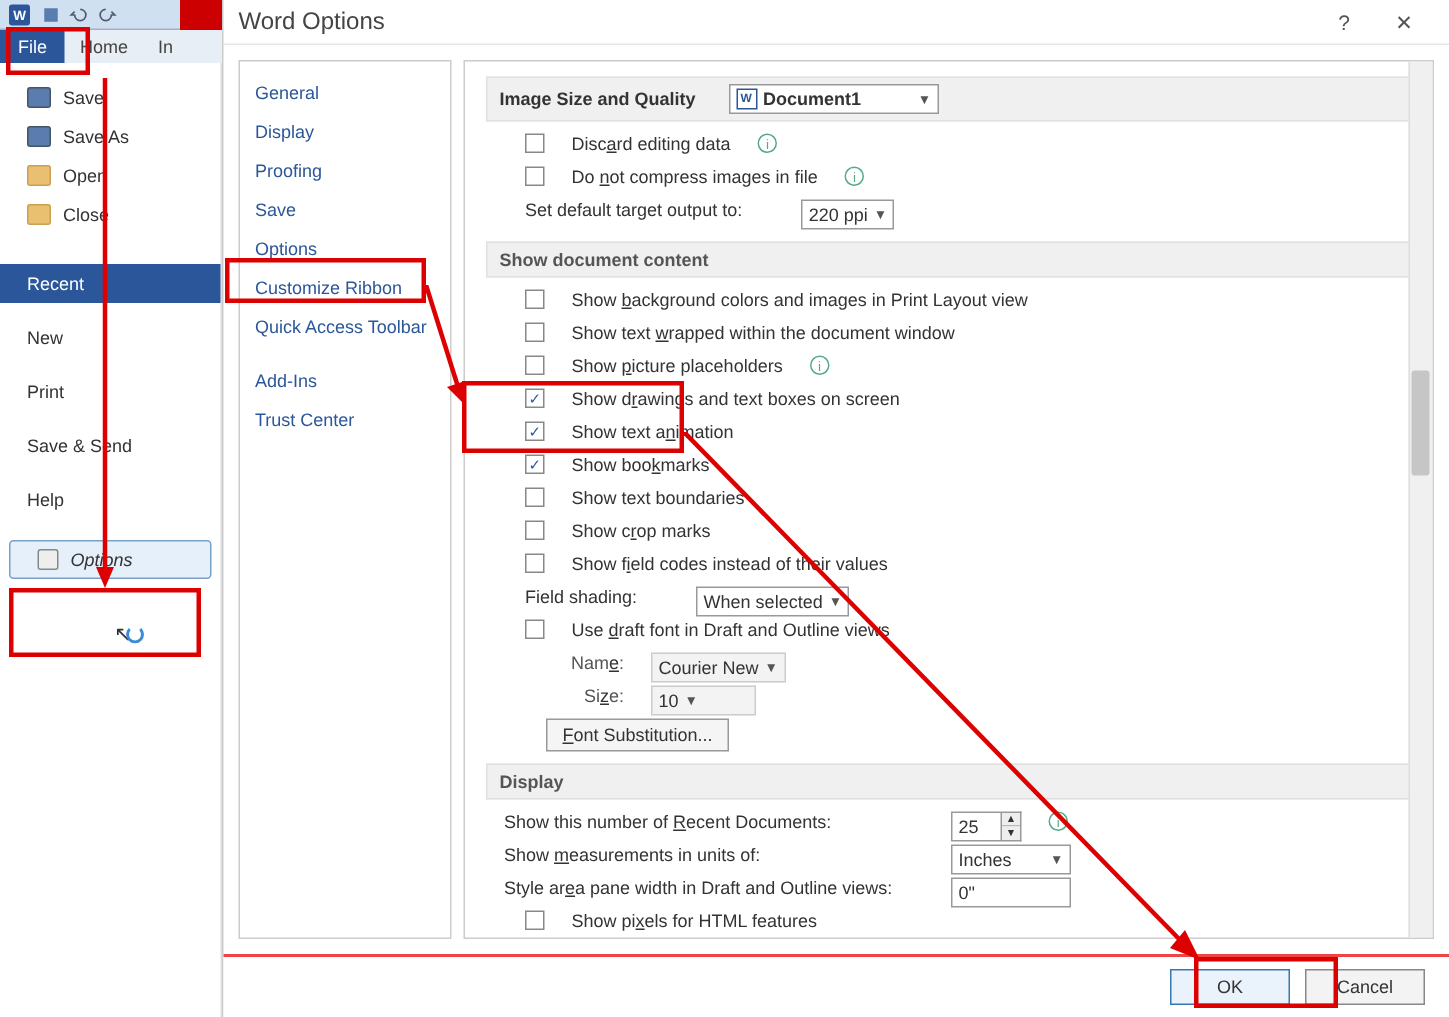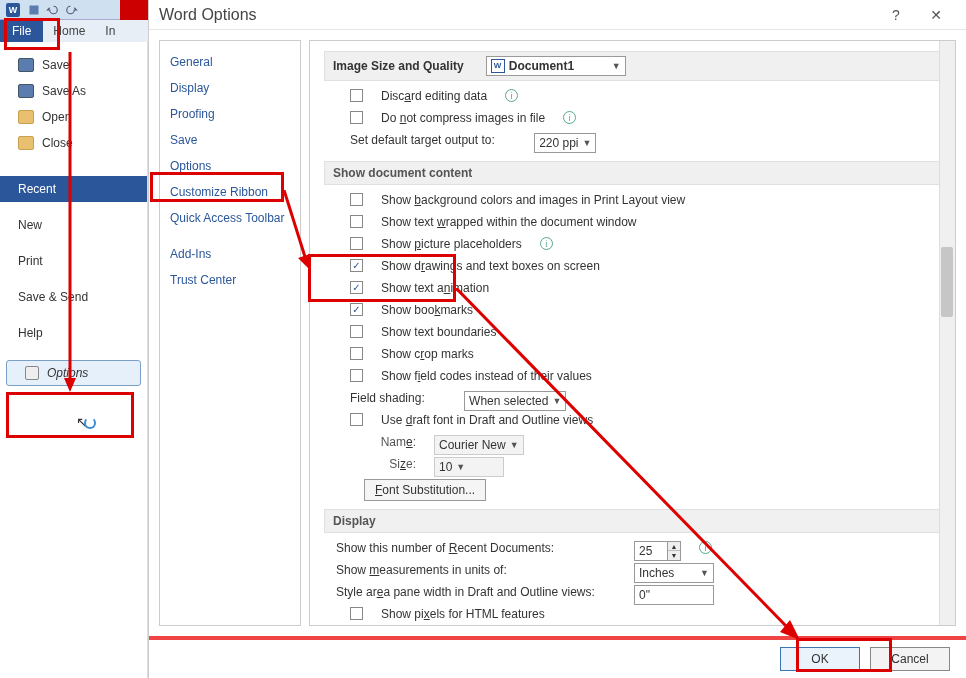--- a/index.html
+++ b/index.html
@@ -55,21 +55,21 @@
 .combo .arr { font-size:9px; color:#555; }
 .combo.disabled { background:#f3f3f3; color:#888; border-color:#ccc; }
 .field-label { color:#555; min-width:52px; text-align:right; }
 .btn { border:1px solid #999; background:#f5f5f5; padding:3px 10px; }
 .txt-input { border:1px solid #999; padding:1px 4px; height:20px; width:54px; background:#fff; }
 .spinner { display:inline-flex; }
 .spinner .spn-btns { display:flex; flex-direction:column; border:1px solid #999; border-left:none; }
 .spinner .spn-btns span { font-size:7px; height:9px; width:12px; text-align:center; background:#eee; border-bottom:1px solid #bbb; line-height:9px;}
 .spinner .spn-btns span:last-child{border-bottom:none;}
 
-.dlg-footer { position:absolute; left:0; right:0; bottom:0; height:42px; border-top:4px solid #ef4444; display:flex; align-items:center; justify-content:flex-end; gap:10px; padding:0 16px; background:#fff; }
+.dlg-footer { position:absolute; left:0; right:0; bottom:0; height:42px; border-top:2px solid #ef4444; display:flex; align-items:center; justify-content:flex-end; gap:10px; padding:0 16px; background:#fff; }
 .dlg-btn { border:1px solid #888; background:#f3f3f3; width:80px; height:24px; display:flex; align-items:center; justify-content:center; }
 .dlg-btn.ok { border:1px solid #3b76b1; background:#eaf3fb; }
 
 .combo.doc { width:140px; }
 .combo.doc .docic { width:14px; height:14px; background:#fff; border:1px solid #2b579a; position:relative; }
 .combo.doc .docic::after{ content:"W"; color:#2b579a; font-size:8px; font-weight:bold; position:absolute; left:2px; top:1px;}
 
 .cursor { position:absolute; left:76px; top:414px; z-index:60; font-size:14px; }
 </style>
 </head>

